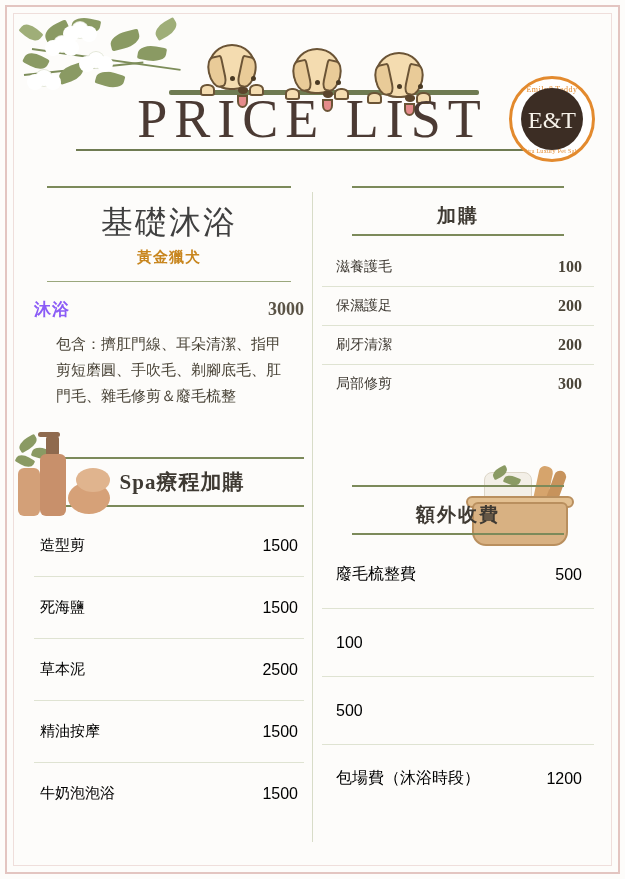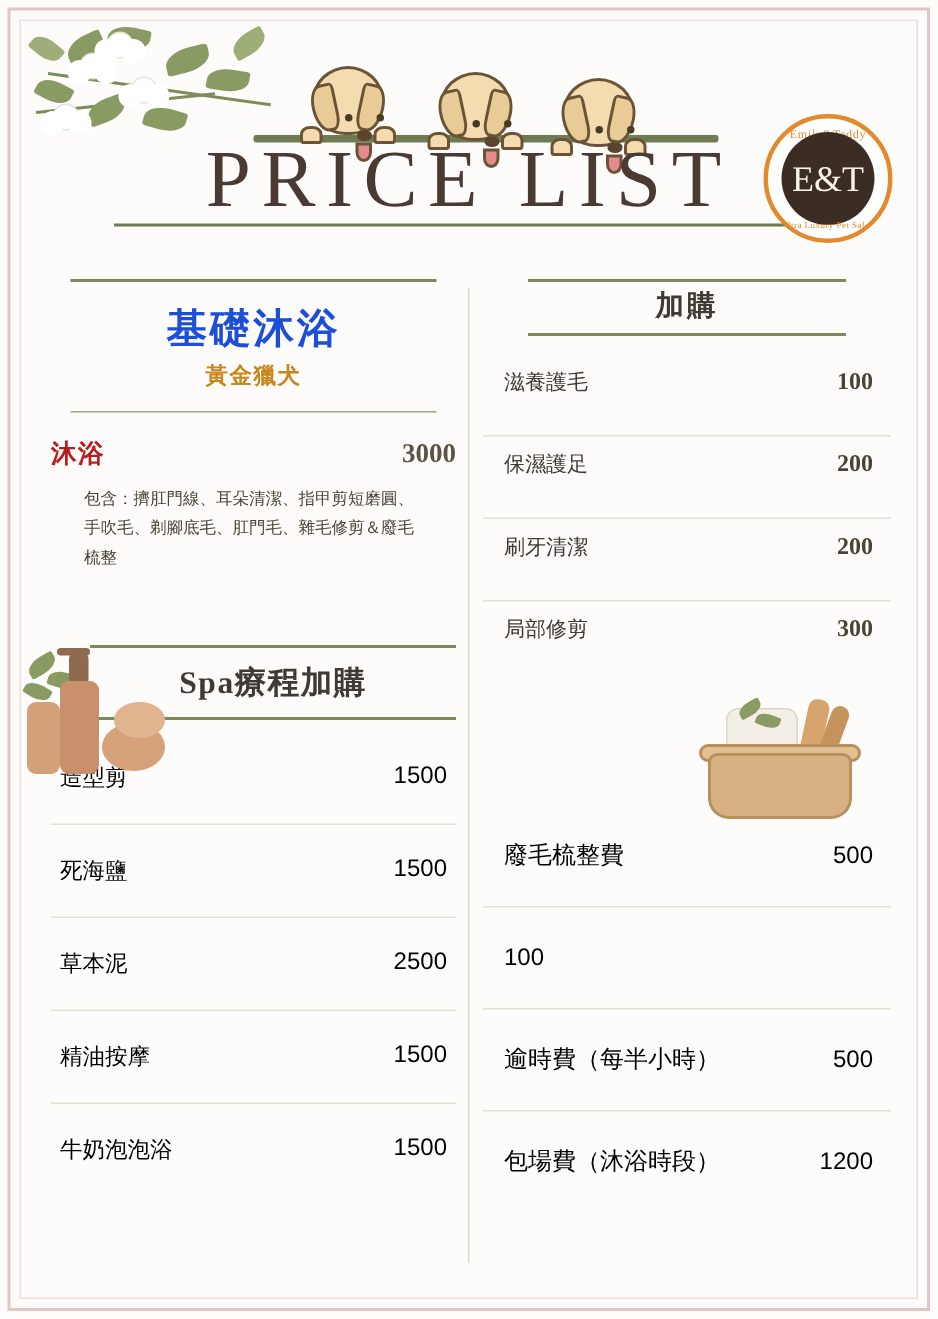--- a/index.html
+++ b/index.html
@@ -241,23 +241,23 @@
   .sec-title-wrap { text-align: center; }
   .rule {
     height: 2px;
     background: #7c8a5a;
     margin: 0 auto;
   }
   .rule.thin { height: 1px; background: #9aa77c; }
 
   .basic-title {
     font-family: "Liberation Serif", serif;
-    font-size: 27px;
-    color: #1d4ed8;
-    font-weight: bold;
+    font-size: 32px;
+    color: #404040;
+    font-weight: normal;
     letter-spacing: 2px;
     margin: 0;
     line-height: 1.3;
   }
   .basic-sub {
     font-family: "Liberation Serif", serif;
     font-size: 15px;
     color: #c8861f;
     font-weight: bold;
     letter-spacing: 1px;
@@ -267,32 +267,32 @@
   .svc-row {
     display: flex;
     align-items: baseline;
     justify-content: space-between;
     margin-top: 16px;
   }
   .svc-name {
     font-family: "Liberation Serif", serif;
     font-size: 17px;
     font-weight: bold;
-    color: #b91c1c;
+    color: #8b5cf6;
     letter-spacing: 1px;
   }
   .svc-price {
     font-family: "Liberation Serif", serif;
     font-size: 18px;
     font-weight: bold;
     color: #5a5346;
   }
   .svc-desc {
     margin-top: 10px;
-    font-size: 11px;
+    font-size: 15px;
     line-height: 1.75;
     color: #4a4438;
     font-family: "Liberation Sans", sans-serif;
   }
 
   .spa-title {
     font-family: "Liberation Serif", serif;
     font-size: 21px;
     font-weight: bold;
     color: #3f3a33;
@@ -301,38 +301,38 @@
 
   
   .boxed-title {
     position: relative;
     text-align: center;
     font-family: "Liberation Serif", serif;
     font-size: 19px;
     font-weight: bold;
     color: #3f3a33;
     letter-spacing: 2px;
-    padding: 5px 0 7px 0;
+    padding: 17px 0 7px 0;
   }
   .boxed-title .line-top,
   .boxed-title .line-bottom {
     position: absolute;
     left: 0; right: 0;
     height: 2px;
     background: #7c8a5a;
   }
   .boxed-title .line-top { top: 0; }
   .boxed-title .line-bottom { bottom: 0; }
 
   .addon-list { margin-top: 12px; }
   .addon-row {
     display: flex;
     align-items: center;
     justify-content: space-between;
-    padding: 0 12px 16px 14px;
+    padding: 0 12px 0 14px;
     height: 38px;
     border-bottom: 1px solid #dfe3d2;
   }
   .addon-row:last-child { border-bottom: none; }
   .addon-row .nm {
     font-size: 14px;
     color: #3f3a33;
     font-family: "Liberation Serif", serif;
   }
   .addon-row .pv {
@@ -618,35 +618,37 @@
         <div class="leaf" style="left:0px; top:0px; width:16px; height:9px; transform:rotate(-28deg);"></div>
         <div class="leaf" style="left:12px; top:8px; width:16px; height:9px; transform:rotate(22deg);"></div>
       </div>
       <div class="brush"></div>
       <div class="brush2"></div>
       <div class="basket-rim"></div>
       <div class="basket-body"></div>
     </div>
 
     <div style="margin-top:82px;">
+      <div class="boxed-title" style="width:212px; margin:0 auto;">
+        <div class="line-top"></div>
+        <span>額外收費</span>
+        <div class="line-bottom"></div>
+      </div>
 
       <div class="extra-list">
         <div class="extra-row">
           <span class="nm">
             <span>廢毛梳整費</span><span class="note"></span>
           </span>
           <span class="pv">500</span>
         </div>
         <div class="extra-row">
           <span class="pv">100</span>
         </div>
         <div class="extra-row">
-          <span class="nm">
-            <span>逾時費</span><span class="note">（每半小時）</span>
-          </span>
           <span class="pv">500</span>
         </div>
         <div class="extra-row">
           <span class="nm">
             <span>包場費</span><span class="note">（沐浴時段）</span>
           </span>
           <span class="pv">1200</span>
         </div>
       </div>
     </div>

